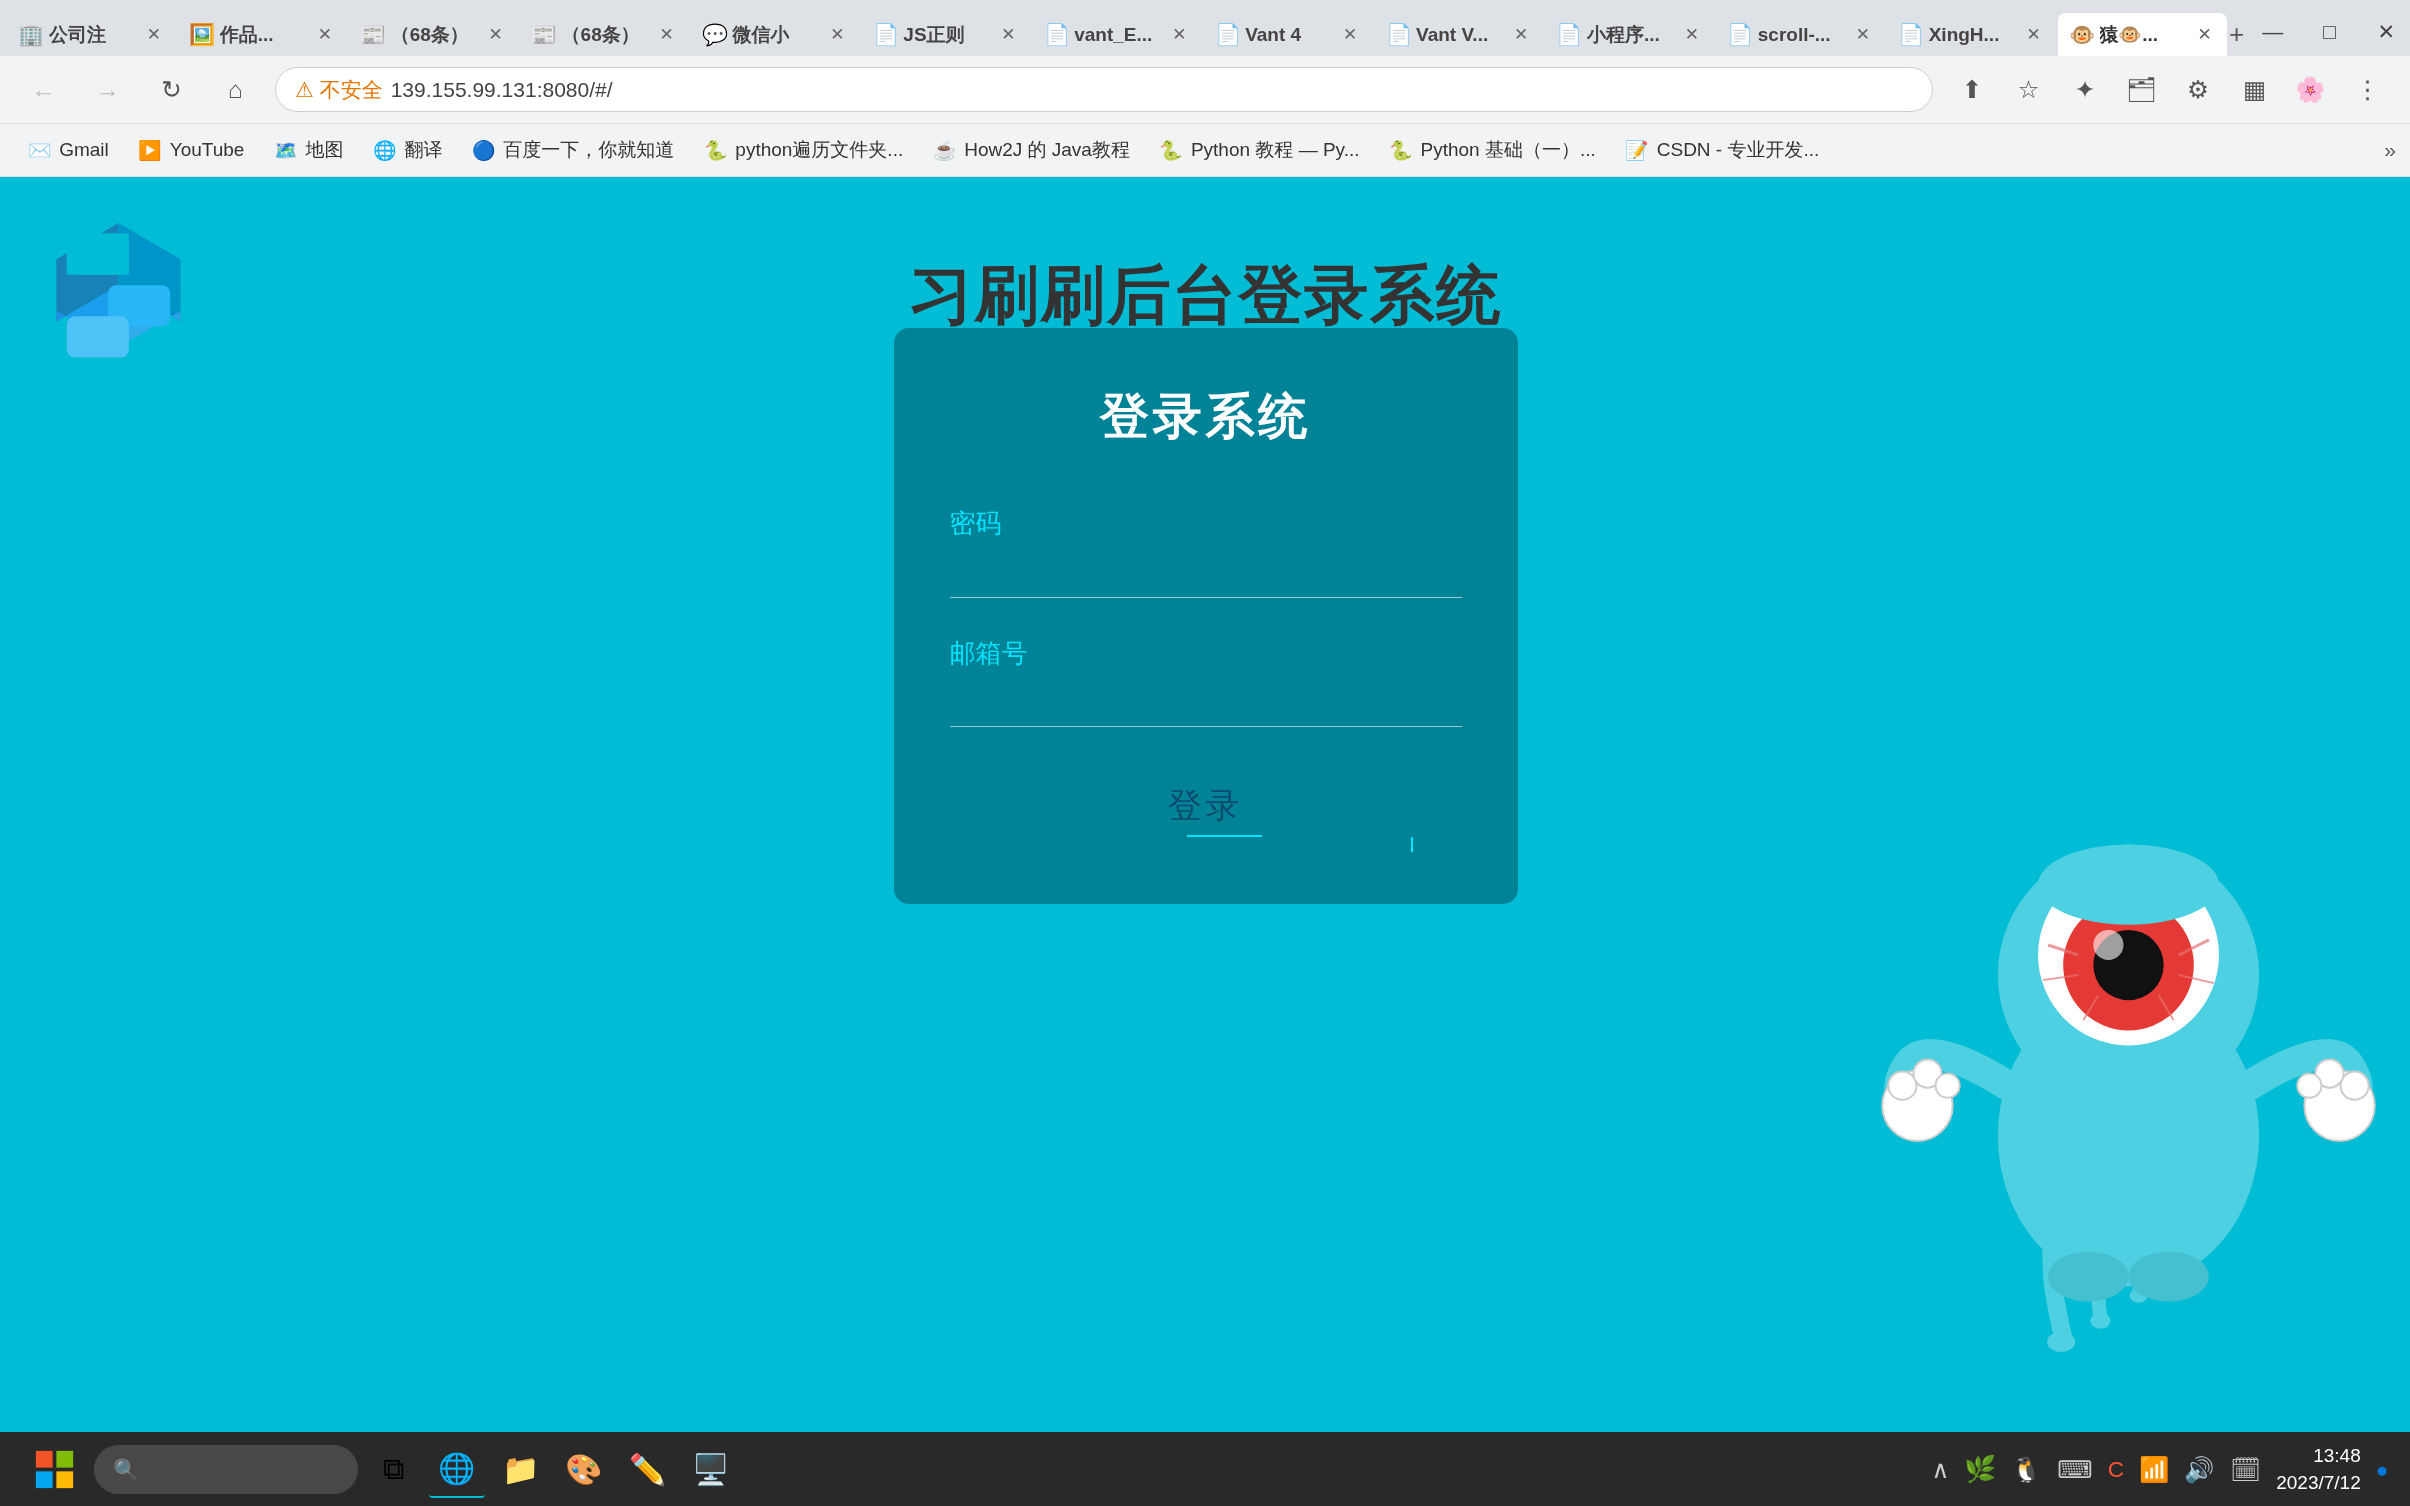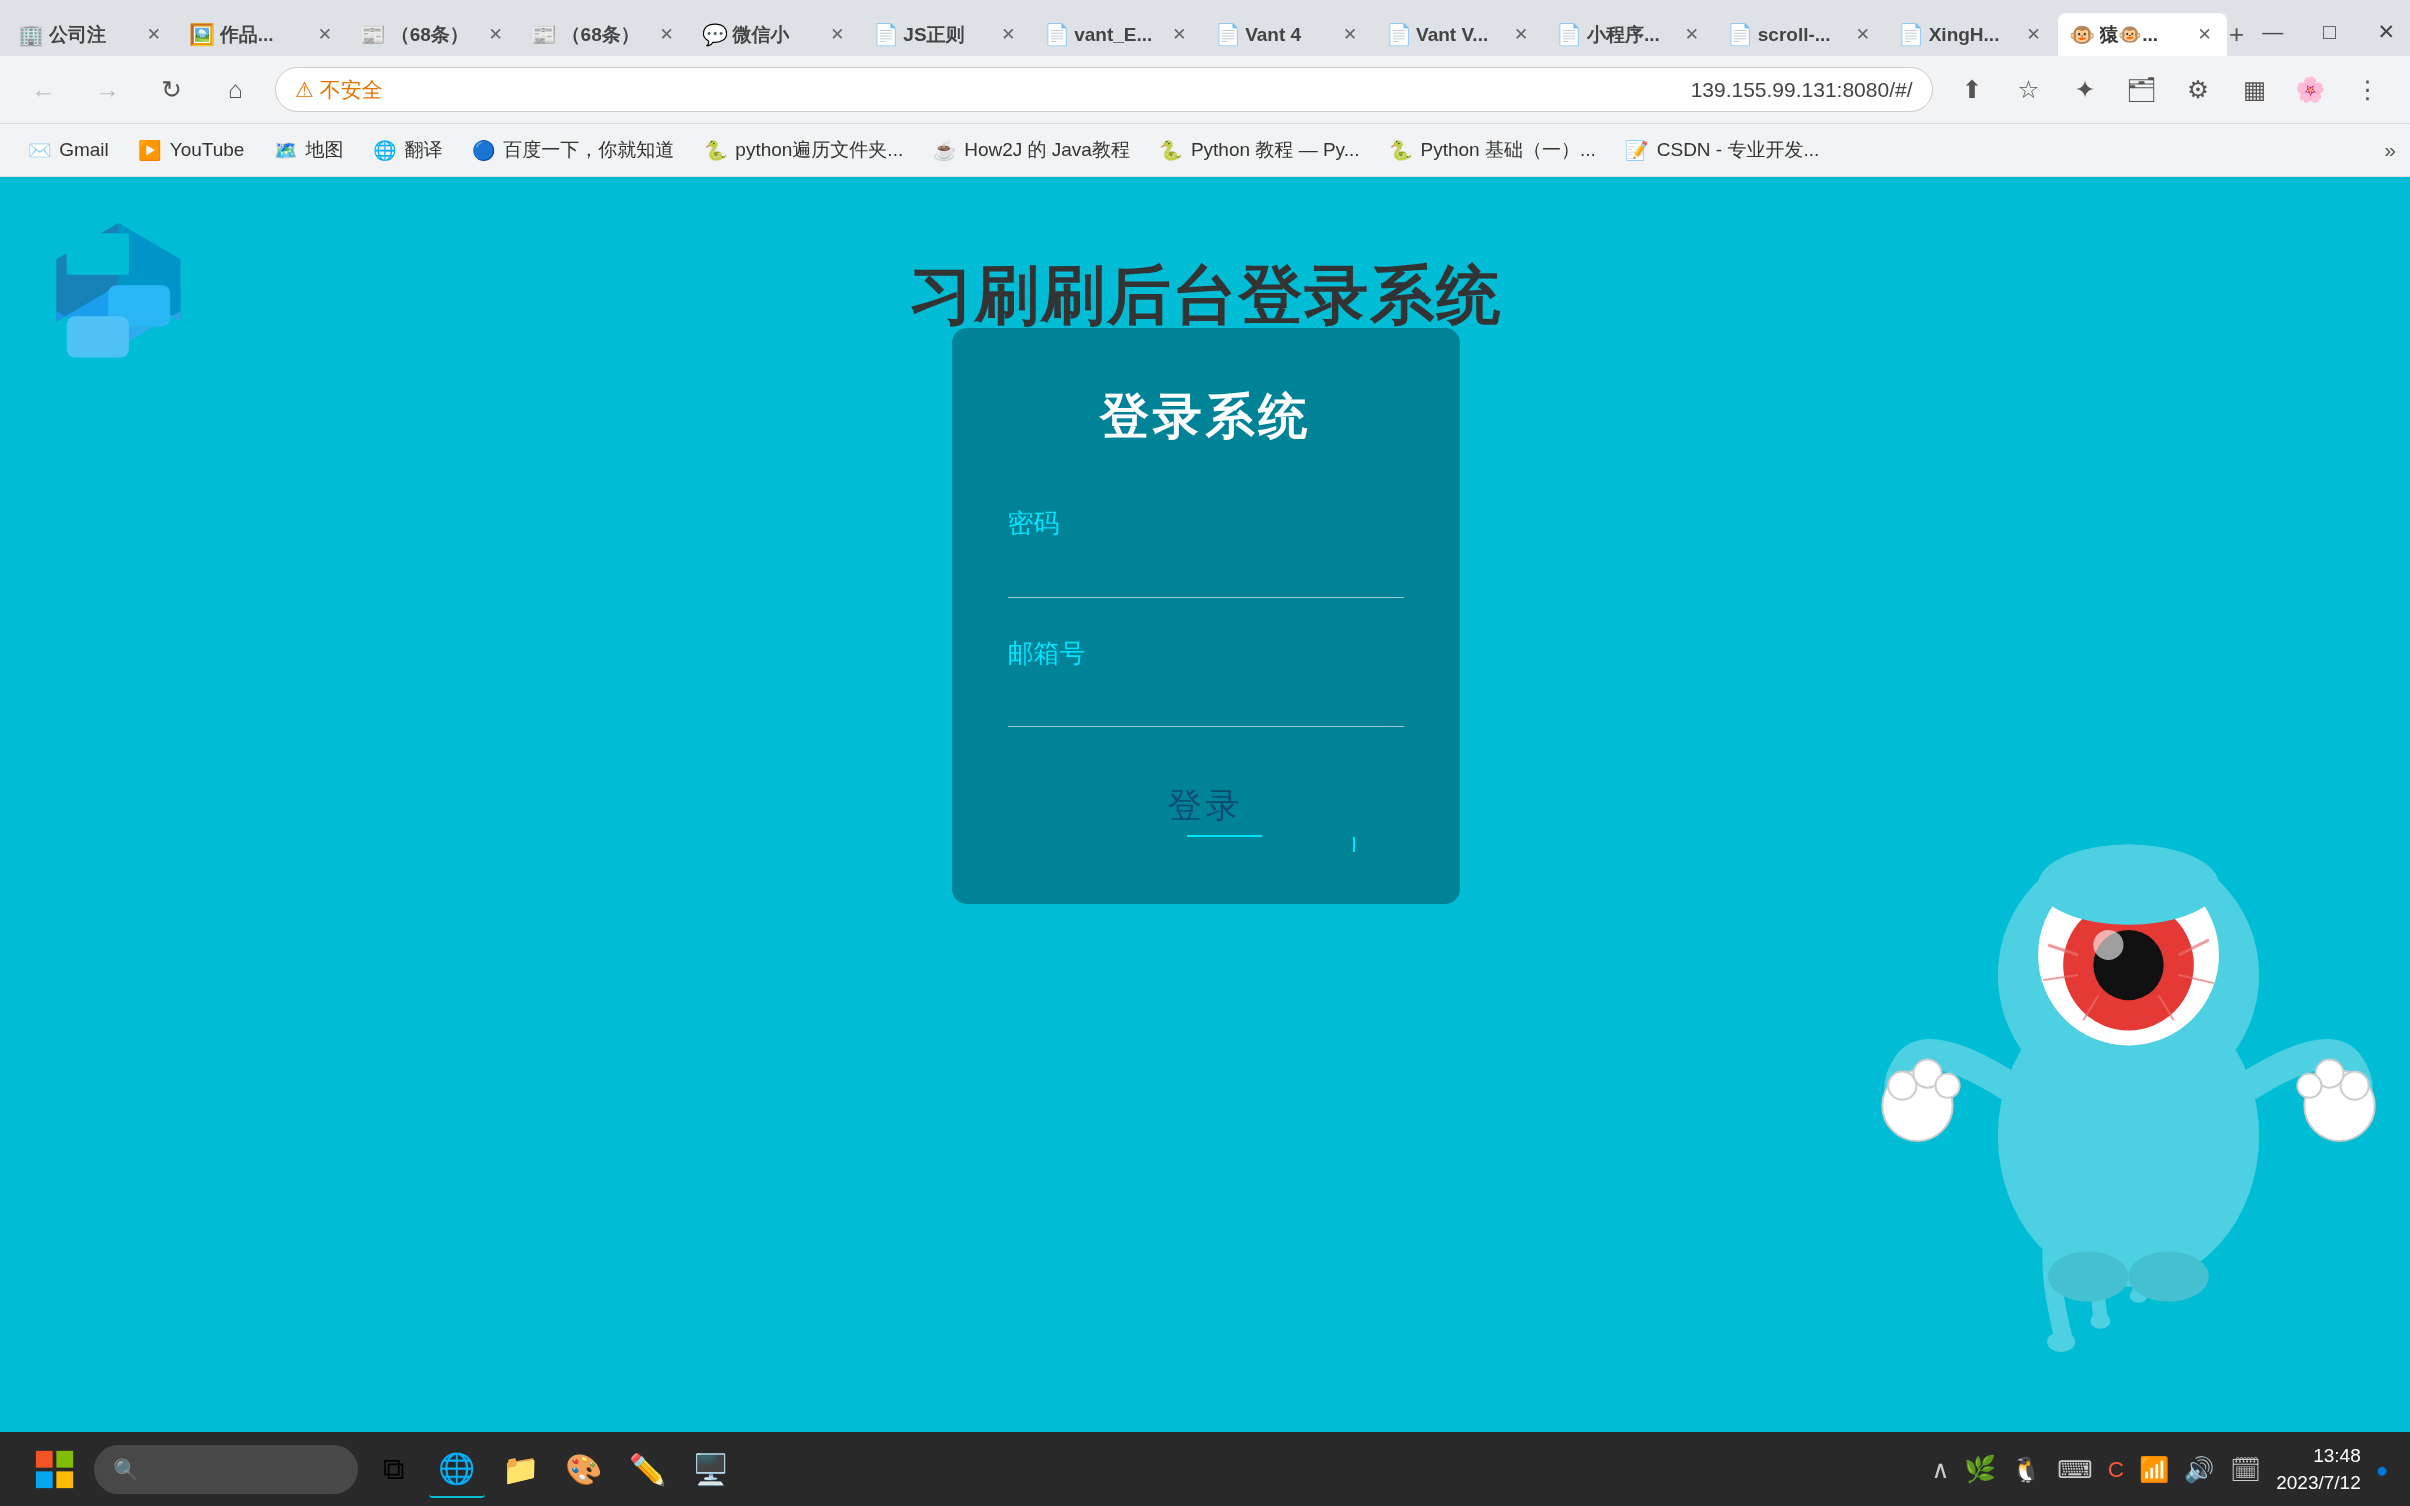--- a/index.html
+++ b/index.html
@@ -101,21 +101,21 @@
       border-radius: 22.6px;
       display: flex;
       align-items: center;
       padding: 0 19px;
       gap: 8px;
       border: 0.9px solid #ccc;
       font-size: 21px;
       color: #333;
     }
     .url-warning { color: #e37400; font-size: 21px; }
-    .url-text { flex: 1; font-size: 21px; color: #444; text-align: right; }
+    .url-text { flex: 1; font-size: 21px; color: #444; }
     .address-actions {
       display: flex; gap: 7.5px; align-items: center;
     }
     .addr-btn {
       width: 49px; height: 49px;
       border-radius: 50%;
       display: flex; align-items: center; justify-content: center;
       font-size: 24.5px; color: #555; cursor: pointer;
     }
 
@@ -172,21 +172,21 @@
       white-space: nowrap;
       letter-spacing: 1.9px;
     }
 
     
     .login-card {
       position: absolute;
       top: 151px;
       left: 50%;
       transform: translateX(-50%);
-      width: 508px;
+      width: 624px;
       background: rgba(0, 120, 140, 0.85);
       border-radius: 15px;
       padding: 56px 56px 75px 56px;
     }
     .card-title {
       text-align: center;
       font-size: 49px;
       font-weight: bold;
       color: #fff;
       margin-bottom: 56px;

